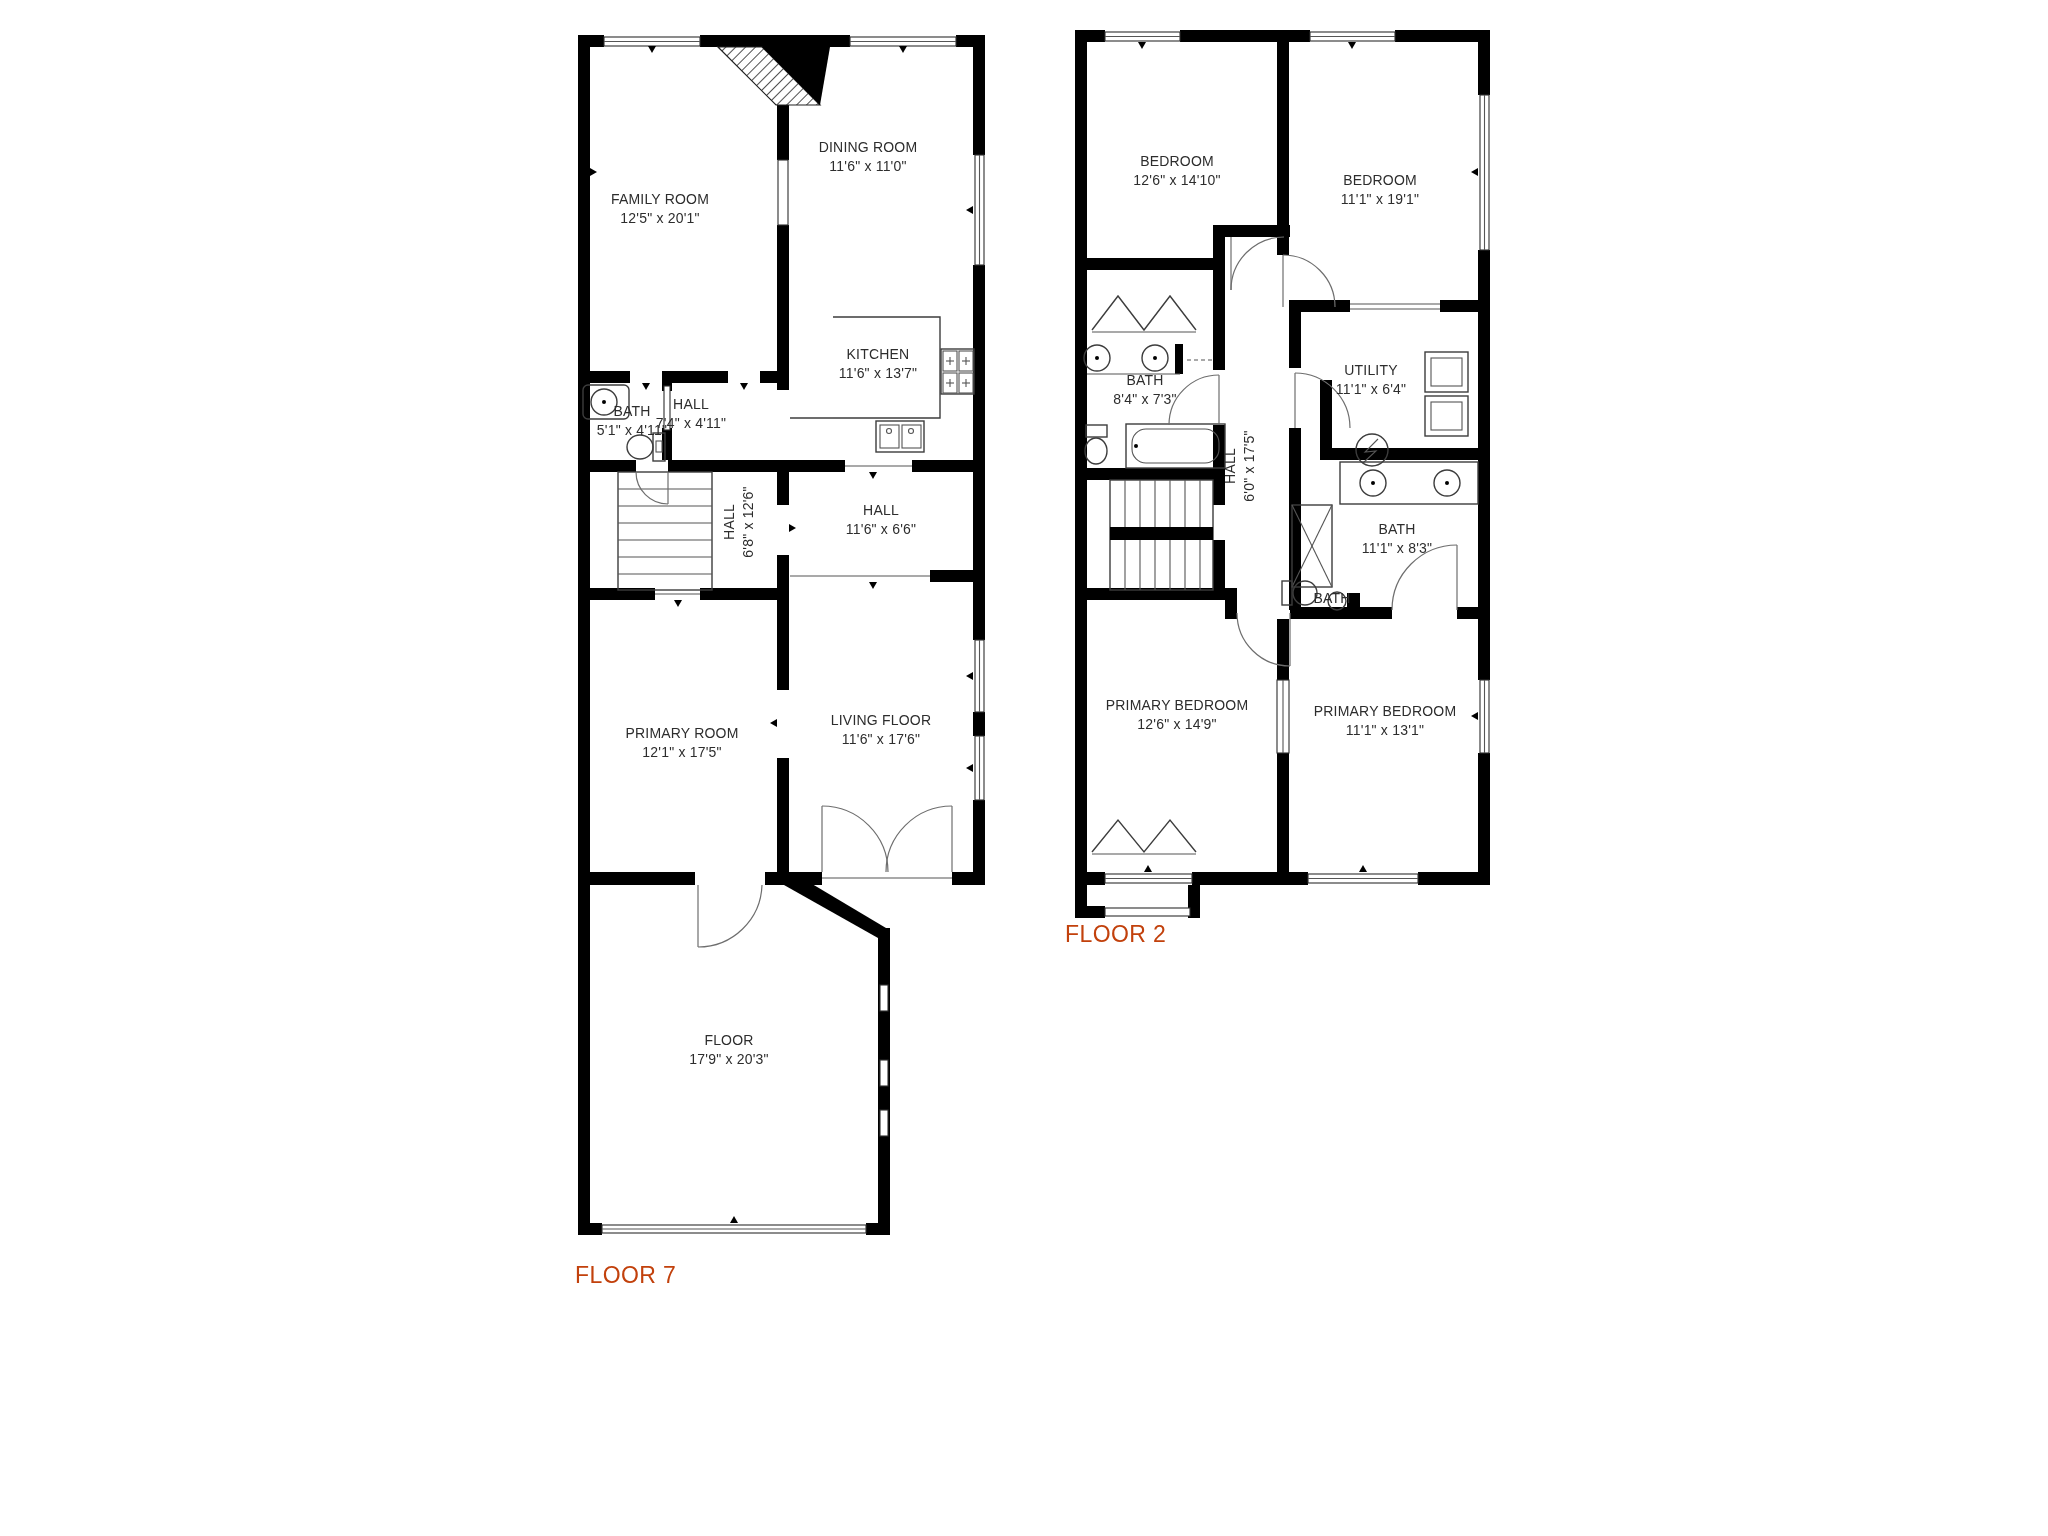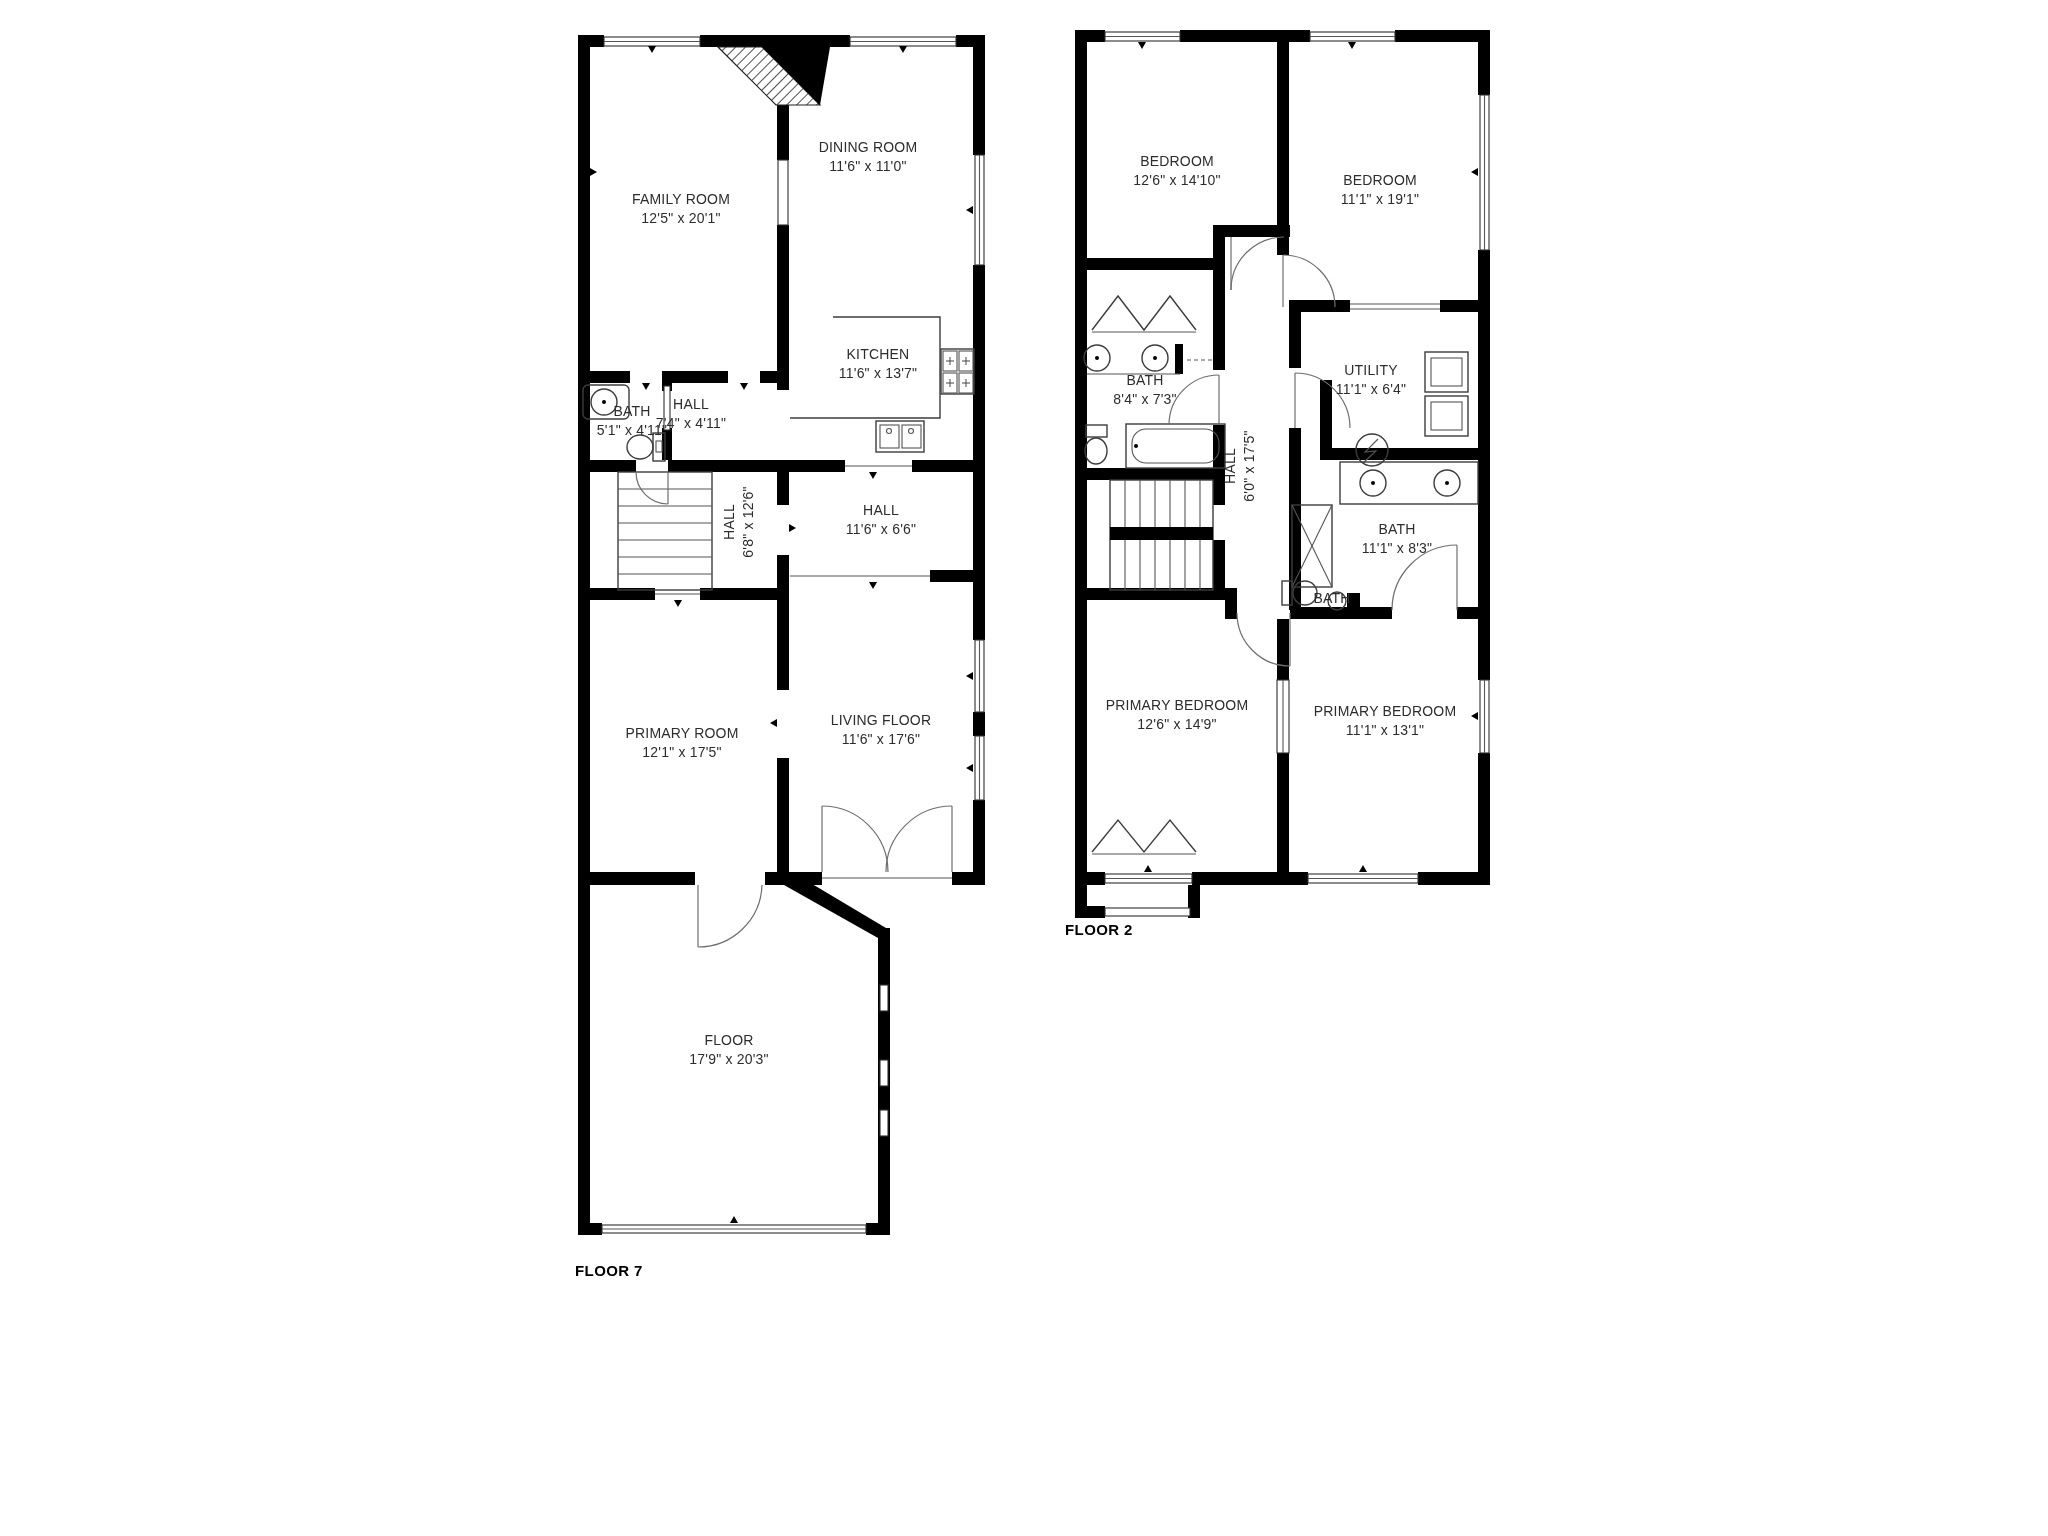--- a/index.html
+++ b/index.html
@@ -8,21 +8,21 @@
   #plan-svg{position:absolute;left:0;top:0;}
   .w{fill:#000000;}
   .t{fill:none;stroke:#3d3d3d;stroke-width:1.4;}
   .tt{fill:none;stroke:#555555;stroke-width:1.1;}
   .d{fill:none;stroke:#6e6e6e;stroke-width:1.2;}
   .win{fill:#ffffff;stroke:#2e2e2e;stroke-width:1.1;}
   .mk{fill:#000000;}
   .label{position:absolute;transform:translate(-50%,-50%);text-align:center;
          font-size:14px;line-height:19px;color:#2d2d2d;letter-spacing:.2px;white-space:nowrap;}
   .label.v{transform:translate(-50%,-50%) rotate(-90deg);}
-  .floor-title{position:absolute;font-size:15px;color:#000000;letter-spacing:.4px;white-space:nowrap;font-weight:bold;}
+  .floor-title{position:absolute;font-size:23px;color:#c2410c;letter-spacing:.4px;white-space:nowrap;}
 </style>
 </head>
 <body>
 
 <div id="canvas">
 
 <svg id="plan-svg" width="2048" height="1536" viewBox="0 0 2048 1536">
   <defs>
     <pattern id="hatch" patternUnits="userSpaceOnUse" width="7" height="7" patternTransform="rotate(45)">
       <rect width="7" height="7" fill="#ffffff"></rect>
@@ -317,21 +317,21 @@
       <polygon class="mk" points="1138,42 1146,42 1142,49"></polygon>
       <polygon class="mk" points="1348,42 1356,42 1352,49"></polygon>
       <polygon class="mk" points="1478,168 1478,176 1471,172"></polygon>
       <polygon class="mk" points="1478,712 1478,720 1471,716"></polygon>
       <polygon class="mk" points="1144,872 1152,872 1148,865"></polygon>
       <polygon class="mk" points="1359,872 1367,872 1363,865"></polygon>
     </g>
   </g>
 </svg>
 
-  <div class="label" style="left:681px;top:209px">
+  <div class="label" style="left:660px;top:209px">
     <div>FAMILY ROOM</div>
     <div>12'5" x 20'1"</div>
   </div>
   <div class="label" style="left:868px;top:157px">
     <div>DINING ROOM</div>
     <div>11'6" x 11'0"</div>
   </div>
   <div class="label" style="left:878px;top:364px">
     <div>KITCHEN</div>
     <div>11'6" x 13'7"</div>

